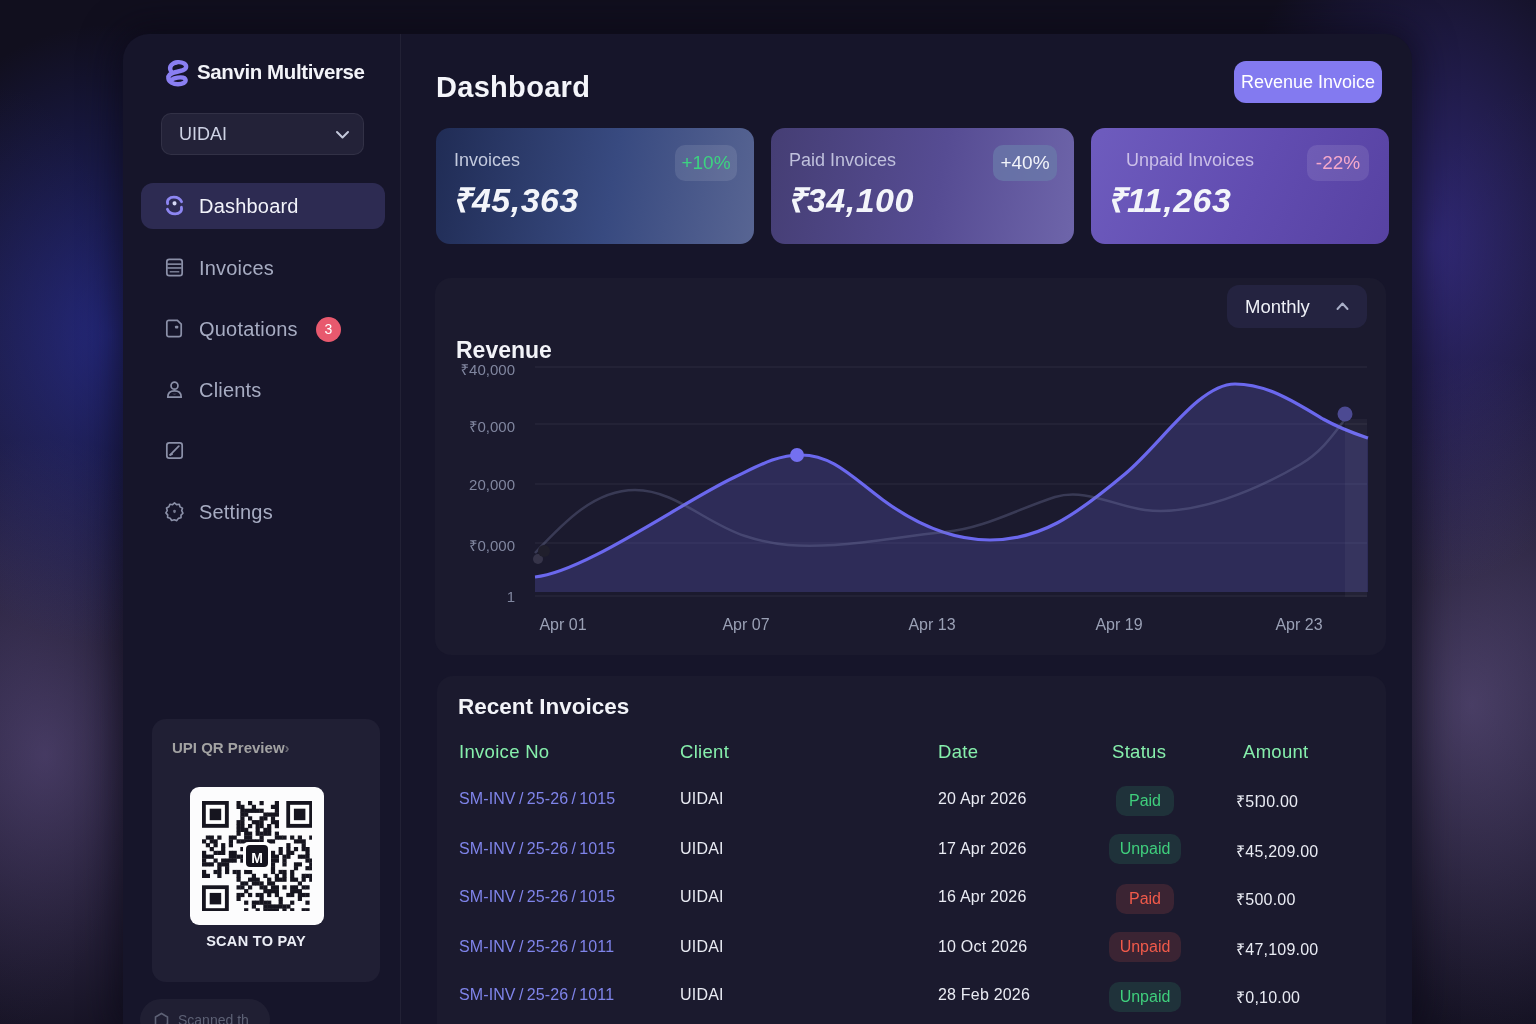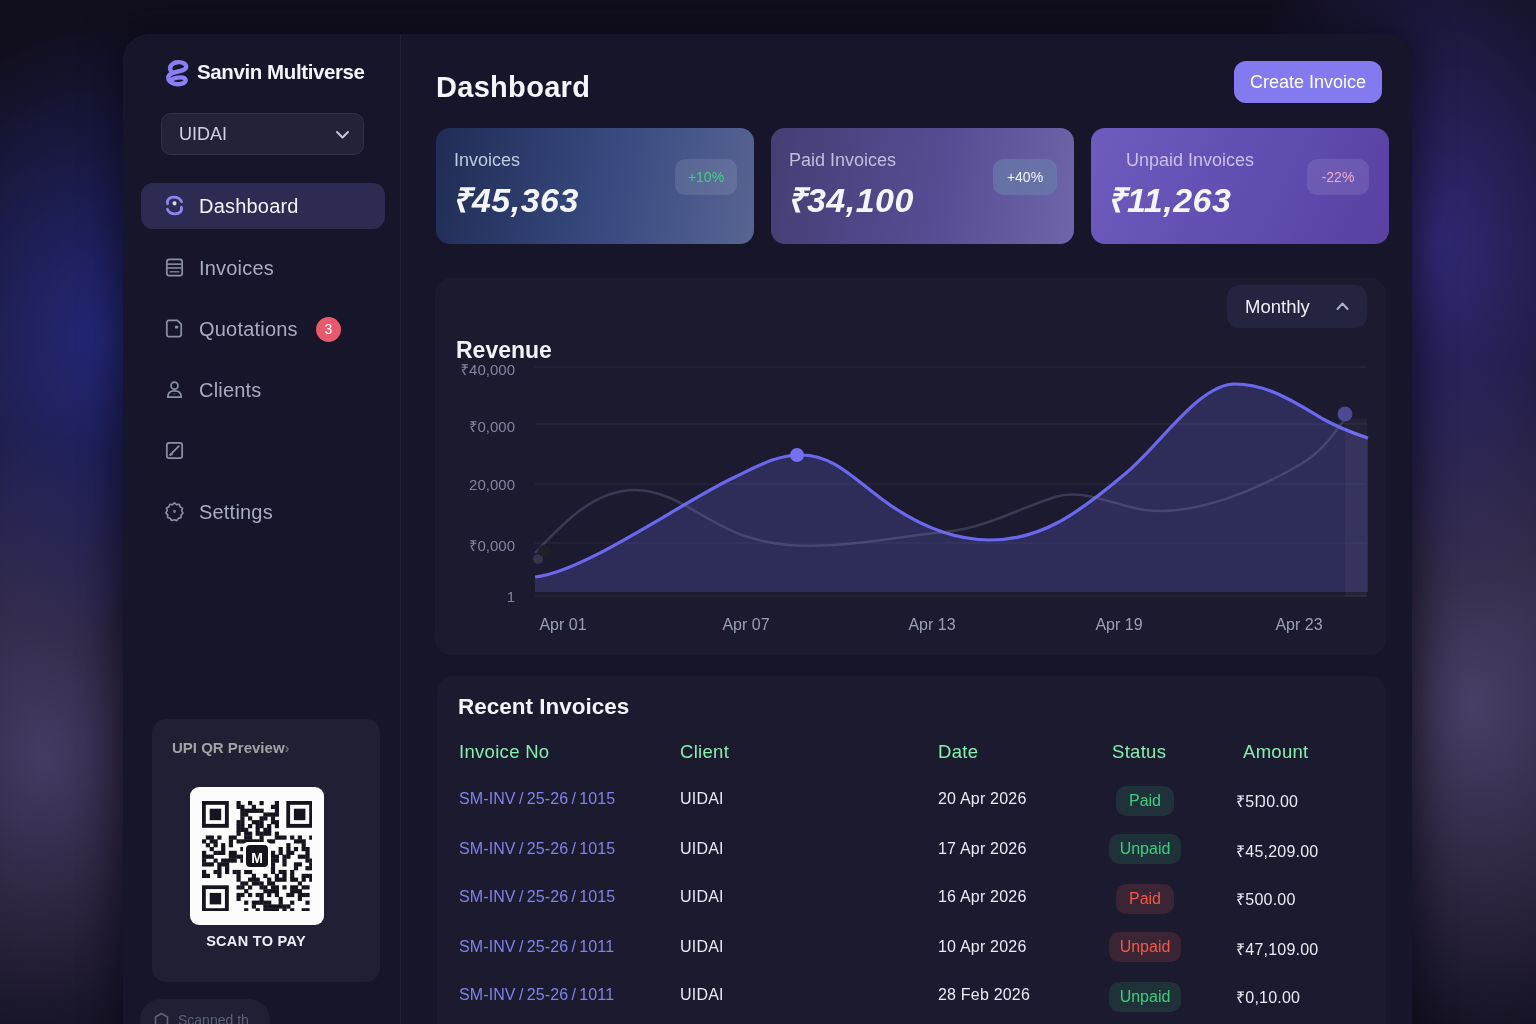--- a/index.html
+++ b/index.html
@@ -37,21 +37,21 @@
 .h1{left:313px;top:37px;font-size:29px;font-weight:700;color:#f4f5fa;letter-spacing:0.3px;}
 .btn{left:1111px;top:27px;width:148px;height:42px;border-radius:12px;background:#837af0;
   color:#fff;font-size:18px;text-align:center;line-height:42px;}
 .card{top:94px;height:116px;border-radius:14px;}
 .c1{left:313px;width:318px;background:linear-gradient(100deg,#202c55 0%,#384a80 55%,#586593 100%);}
 .c2{left:648px;width:303px;background:linear-gradient(100deg,#453e74 0%,#564c93 55%,#6e65aa 100%);}
 .c3{left:968px;width:298px;background:linear-gradient(115deg,#6e5cbe 0%,#614cb0 55%,#5742a2 100%);}
 .clabel{left:18px;top:22px;font-size:18px;}
 .c1 .clabel{color:#c3cade;}.c2 .clabel{color:#bfc0dc;}.c3 .clabel{color:#cabfe8;margin-left:17px;}
 .cval{left:16px;top:48px;font-size:34px;font-weight:700;color:#f3f5fa;letter-spacing:0.5px;font-style:italic;}
-.cbadge{top:31px;width:62px;height:36px;border-radius:10px;font-size:14px;text-align:center;line-height:36px;}
+.cbadge{top:17px;width:62px;height:36px;border-radius:10px;font-size:19px;text-align:center;line-height:36px;}
 .c1 .cbadge{left:239px;background:rgba(255,255,255,0.10);color:#3dd381;}
 .c2 .cbadge{left:222px;width:64px;background:rgba(106,122,170,0.75);color:#f2f4fa;}
 .c3 .cbadge{left:216px;background:rgba(255,255,255,0.10);color:#f5a9cb;}
 .rev{left:312px;top:244px;width:951px;height:377px;border-radius:16px;background:#1b1a2e;}
 .rtitle{left:21px;top:13px;font-size:23px;font-weight:700;color:#f2f3f8;margin-top:46px;}
 .monthly{left:792px;top:7px;width:140px;height:43px;border-radius:12px;background:#242340;
   color:#eef0f6;font-size:18.5px;line-height:43px;padding-left:18px;}
 .ylab{color:#80869f;font-size:15px;width:80px;text-align:right;}
 .xlab{color:#9aa0b5;font-size:16px;top:338px;width:80px;text-align:center;}
 .inv{left:314px;top:642px;width:949px;height:382px;border-radius:16px;background:#1b1a2e;}
@@ -390,21 +390,21 @@
       <div class="abs scan">SCAN TO PAY</div>
     </div>
     <div class="abs pill">
       <svg class="abs" style="left:13px;top:13px" width="17" height="17" viewBox="0 0 17 17">
           <path d="M8.5 1.5 L14.5 5 V12 L8.5 15.5 L2.5 12 V5 Z" fill="none" stroke="#5d6175" stroke-width="1.6"></path>
         </svg>
       Scanned th</div>
   </div>
 
   <div class="abs h1">Dashboard</div>
-  <div class="abs btn">Create Invoice</div>
+  <div class="abs btn">Revenue Invoice</div>
   <div class="abs card c1">
       <div class="abs clabel">Invoices</div>
       <div class="abs cval">₹45,363</div>
       <div class="abs cbadge">+10%</div>
     </div>
   <div class="abs card c2">
       <div class="abs clabel">Paid Invoices</div>
       <div class="abs cval">₹34,100</div>
       <div class="abs cbadge">+40%</div>
     </div>
@@ -468,21 +468,21 @@
     <div class="abs td" style="left:501px;top:164px">17 Apr 2026</div>
     <div class="abs badge bg-g" style="left:672px;top:158px;width:72px">Unpaid</div>
     <div class="abs td" style="left:799px;top:164px">₹45,209.00</div>
     <div class="abs td link" style="left:22px;top:212px">SM-INV / 25-26 / 1015</div>
     <div class="abs td" style="left:243px;top:212px">UIDAI</div>
     <div class="abs td" style="left:501px;top:212px">16 Apr 2026</div>
     <div class="abs badge bg-r" style="left:679px;top:208px;width:58px">Paid</div>
     <div class="abs td" style="left:799px;top:212px">₹500.00</div>
     <div class="abs td link" style="left:22px;top:262px">SM-INV / 25-26 / 1011</div>
     <div class="abs td" style="left:243px;top:262px">UIDAI</div>
-    <div class="abs td" style="left:501px;top:262px">10 Apr 2026</div>
+    <div class="abs td" style="left:501px;top:262px">10 Oct 2026</div>
     <div class="abs badge bg-r" style="left:672px;top:256px;width:72px">Unpaid</div>
     <div class="abs td" style="left:799px;top:262px">₹47,109.00</div>
     <div class="abs td link" style="left:22px;top:310px">SM-INV / 25-26 / 1011</div>
     <div class="abs td" style="left:243px;top:310px">UIDAI</div>
     <div class="abs td" style="left:501px;top:310px">28 Feb 2026</div>
     <div class="abs badge bg-g" style="left:672px;top:306px;width:72px">Unpaid</div>
     <div class="abs td" style="left:799px;top:310px">₹0,10.00</div>
   </div>
 </div>
 

